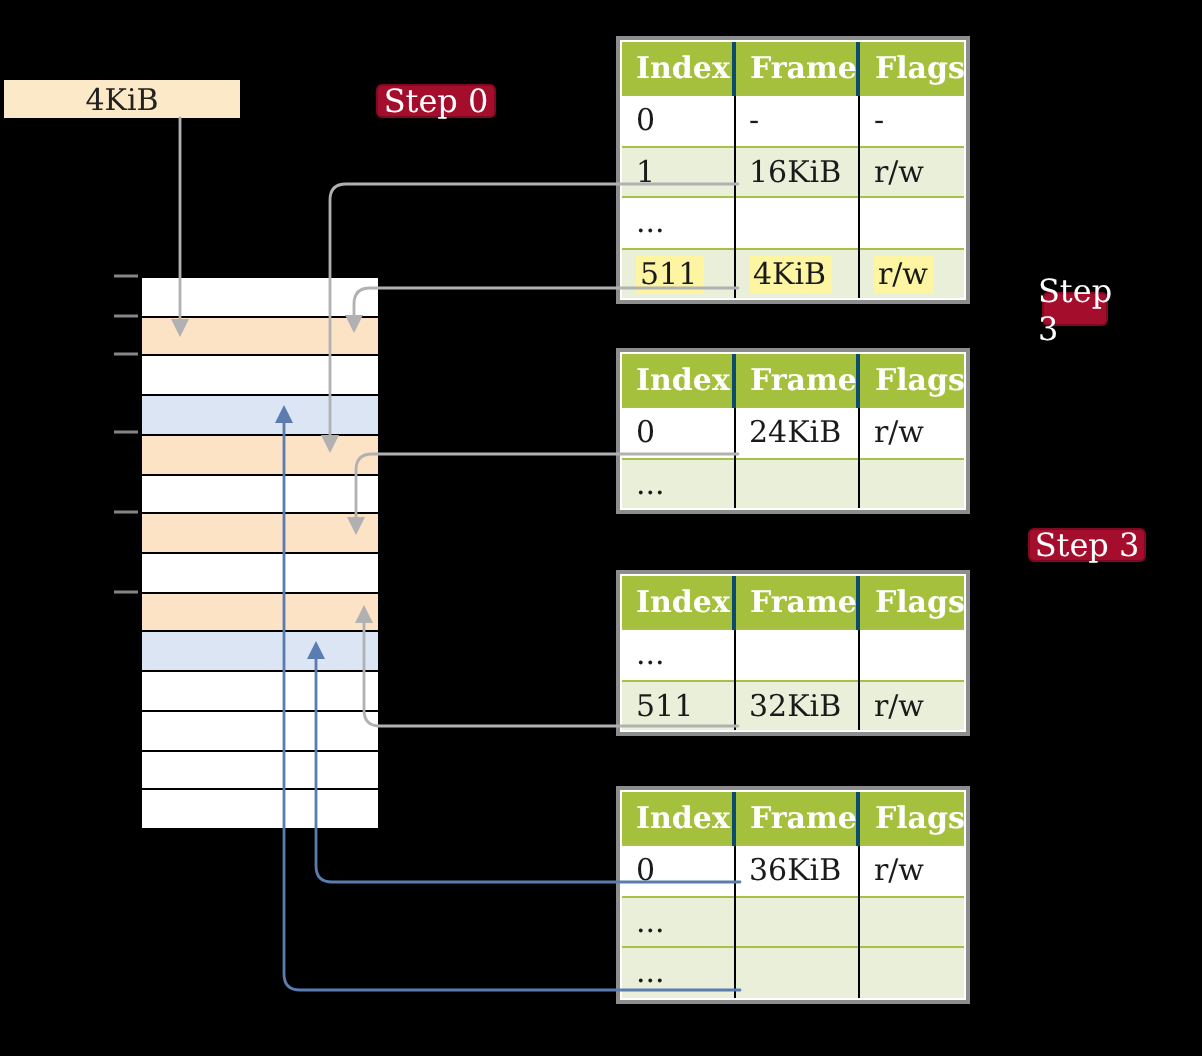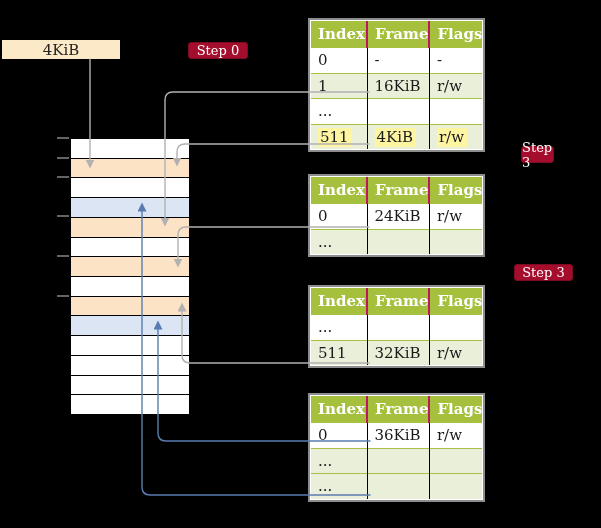--- a/index.html
+++ b/index.html
@@ -16,21 +16,21 @@
   
   .box-4kib{
     position:absolute;left:2px;top:40px;width:118px;height:19px;
     background:var(--box-cream);display:flex;align-items:center;justify-content:center;
     font-size:15px;color:#222;
   }
   
   .badge{
     position:absolute;background:var(--badge-red);border:1px solid var(--badge-border);
     border-radius:3px;color:#fff;display:flex;align-items:center;justify-content:center;
-    font-size:13px;box-sizing:border-box;
+    font-size:16px;box-sizing:border-box;
   }
   .b-step0{left:188px;top:42px;width:60px;height:17px;}
   .b-steps12{left:513px;top:16px;width:88px;height:22px;font-size:15px;border-top-right-radius:0;border-bottom-right-radius:0;}
   .b-step3{left:521px;top:146px;width:33px;height:17px;}
   .b-step4{left:514px;top:264px;width:59px;height:17px;}
   
   .memcol{
     position:absolute;left:70px;top:138px;width:120px;height:277px;
     display:flex;flex-direction:column;border:1px solid #000;box-sizing:border-box;
   }
@@ -43,21 +43,21 @@
   .tblwrap{
     position:absolute;left:308px;background:#fff;border:2px solid var(--outer-border);
     padding:1px;box-sizing:content-box;
   }
   .t1{top:18px;} .t2{top:174px;} .t3{top:285px;} .t4{top:393px;}
   table.ptable{border-collapse:collapse;table-layout:fixed;}
   .ptable th{
     background:var(--header-green);color:#fff;font-weight:bold;font-size:15px;
     text-align:left;padding:0 0 0 7px;height:26px;
   }
-  .ptable th + th{border-left:2px solid #be185d;}
+  .ptable th + th{border-left:2px solid #0c4a6e;}
   .ptable td{
     font-size:15px;padding:0 0 0 7px;height:24.5px;vertical-align:middle;
   }
   .ptable td + td{border-left:1.5px solid #000;}
   .ptable tbody tr{border-top:1.4px solid var(--border-green);}
   .ptable tr.white td{background:#fff;}
   .ptable tr.green td{background:var(--row-green);}
   .ptable col.c1{width:56px;} .ptable col.c2{width:60px;} .ptable col.c3{width:52px;}
   .hl{background:var(--yellow-hl);padding:0 3px 1px 2px;}
   

